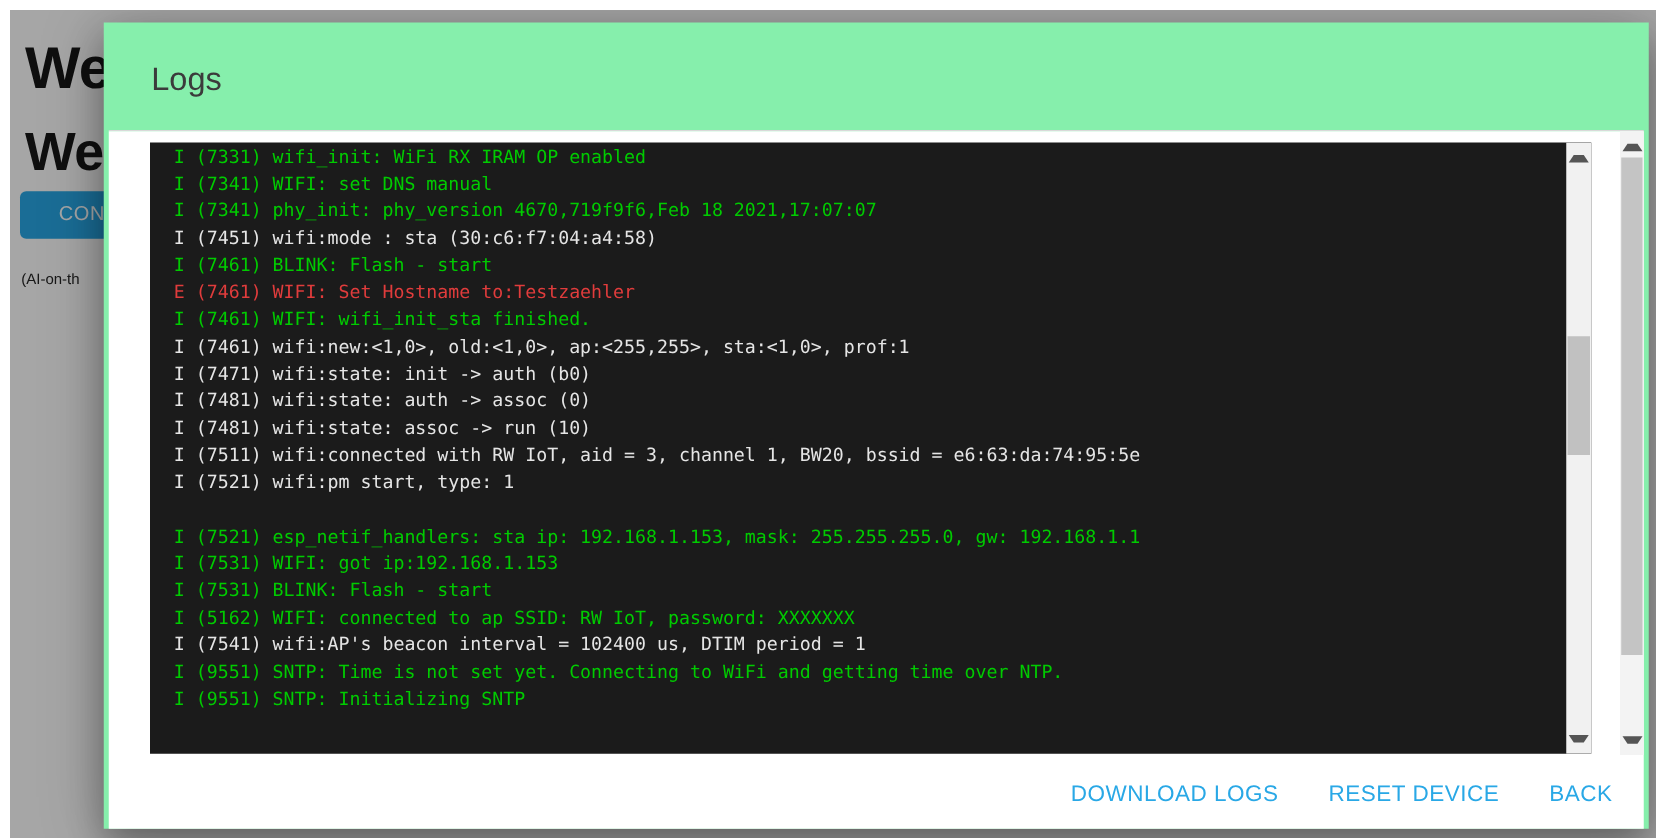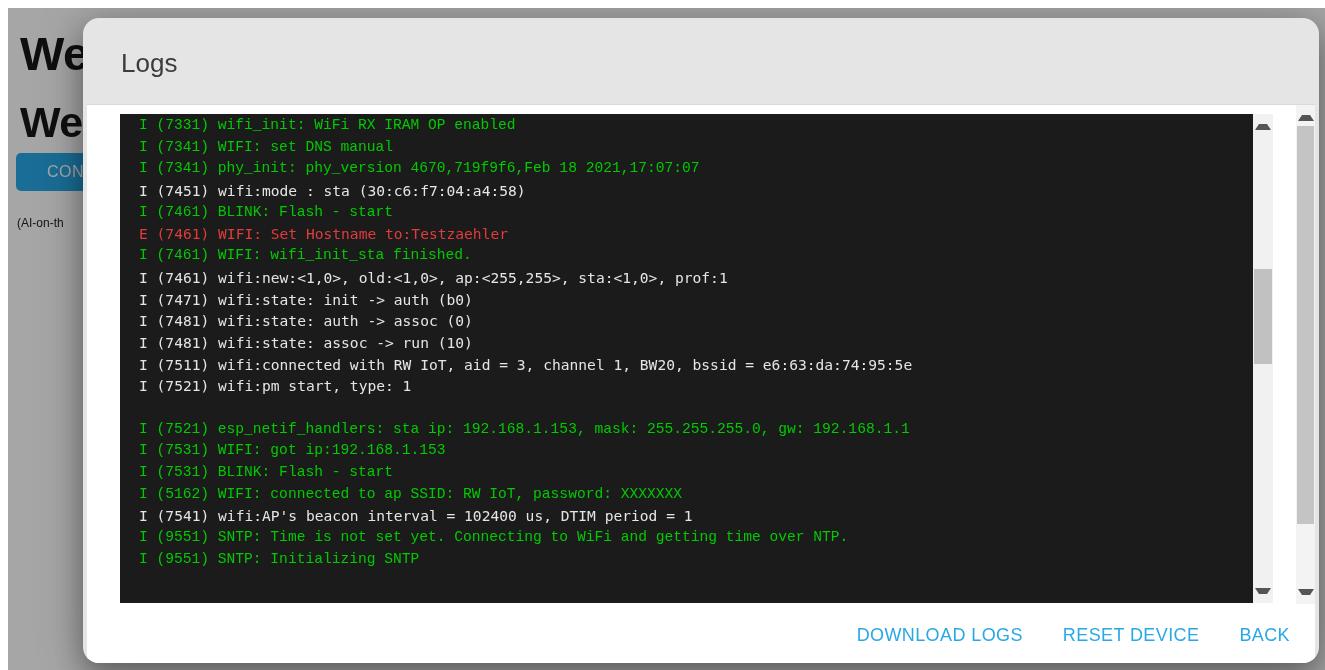--- a/index.html
+++ b/index.html
@@ -21,36 +21,36 @@
   .bg-connect{position:absolute;left:8px;top:145px;width:150px;height:38px;border:none;
     border-radius:5px;background:var(--accent);color:#fff;font-size:16px;letter-spacing:.5px;
     text-align:left;padding-left:31px;font-family:"Liberation Sans",sans-serif;cursor:pointer;}
   .bg-note{position:absolute;left:5px;top:204px;font-size:12px;color:#262626;}
 
   
   .backdrop{position:absolute;inset:0;background:rgba(0,0,0,0.35);z-index:5;}
 
   
   .modal{position:absolute;left:75px;top:10px;width:1236px;height:645px;z-index:10;
-    background:#e5e5e5;border-radius:16px;overflow:hidden;
+    background:#86efac;border-radius:0;overflow:hidden;
     box-shadow:0 14px 28px rgba(0,0,0,0.32),0 4px 50px rgba(0,0,0,0.22);}
   .modal-header{height:83px;display:flex;align-items:center;padding-left:30px;
     border-bottom:1px solid #d9d9d9;}
   .modal-title{font-size:26px;color:#3b3b3b;}
 
   .modal-content{position:relative;height:499px;background:#fff;}
 
   
   .log-box{position:absolute;left:33px;top:9px;width:1153px;height:489px;
     background:var(--log-bg);overflow:hidden;}
   .log-scroll{position:absolute;left:0;right:20px;top:-7px;bottom:0;overflow:hidden;
     padding-left:15px;}
   .log-line{height:21.7px;line-height:21.7px;white-space:pre;
     font-family:"DejaVu Sans Mono",monospace;font-size:14.6px;}
-  .log-line[data-c="green"]{color:var(--log-green);font-family:Liberation Mono, monospace;}
+  .log-line[data-c="green"]{color:var(--log-green);}
   .log-line[data-c="white"]{color:var(--log-white);}
   .log-line[data-c="red"]{color:var(--log-red);}
 
   
   .sb{position:absolute;background:#f1f1f1;}
   .sb-inner{right:0;top:0;bottom:0;width:20px;}
   .sb-outer{right:0;top:0;height:499px;width:19px;background:#f3f3f3;}
   .sb-btn{position:absolute;left:0;width:100%;height:17px;display:flex;
     align-items:center;justify-content:center;cursor:pointer;}
   .sb-btn.up{top:0;} .sb-btn.down{bottom:0;}

